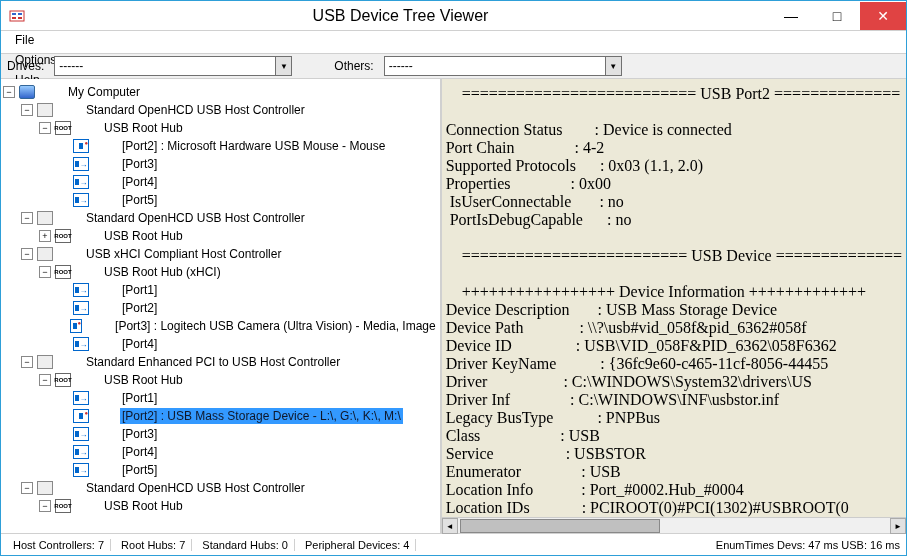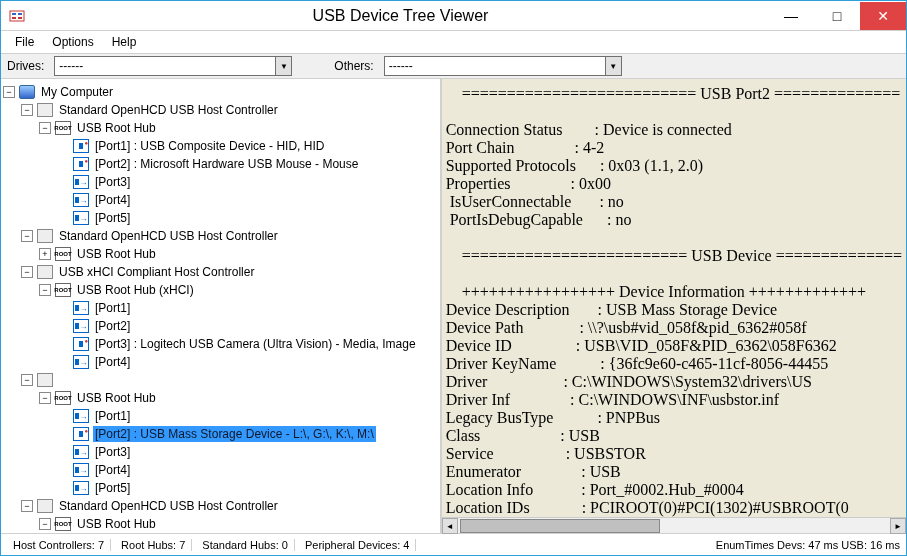--- a/index.html
+++ b/index.html
@@ -4,21 +4,21 @@
 <style>
 * { box-sizing: border-box; margin: 0; padding: 0; }
 body { font-family: "Segoe UI", Tahoma, sans-serif; font-size: 12px; background: #fff; width: 907px; height: 556px; overflow: hidden; border: 1px solid #2e9fd8; }
 .titlebar { height: 30px; background: #fff; display: flex; align-items: center; border-bottom: 1px solid #d0d0d0; }
 .titlebar-icon { width: 16px; height: 16px; margin: 0 8px; }
 .titlebar-title { flex: 1; text-align: center; font-size: 16px; color: #000; }
 .win-btns { display: flex; }
 .win-btn { width: 46px; height: 28px; display: flex; align-items: center; justify-content: center; font-size: 14px; }
 .win-btn.close { background: #e04343; color: #fff; }
 .win-btn.min, .win-btn.max { color: #000; }
-.menubar { height: 22px; display: flex; align-items: center; padding: 0 6px; gap: 2px; }
+.menubar { height: 22px; display: flex; align-items: flex-start; padding: 0 6px; gap: 2px; flex-direction: column; }
 .menu-item { padding: 2px 8px; cursor: default; }
 .toolbar { height: 26px; display: flex; align-items: center; padding: 0 6px; gap: 6px; border-top: 1px solid #d0d0d0; border-bottom: 1px solid #d0d0d0; background: #f0f0f0; }
 .toolbar label { margin-right: 4px; }
 .combo { display: flex; align-items: center; border: 1px solid #707070; background: #fff; height: 20px; }
 .combo-text { padding: 0 4px; min-width: 20px; }
 .combo-btn { width: 16px; height: 18px; background: #e1e1e1; border-left: 1px solid #707070; display: flex; align-items: center; justify-content: center; font-size: 8px; }
 .combo.drives .combo-text { width: 220px; }
 .combo.others .combo-text { width: 220px; }
 .main { display: flex; height: 454px; }
 .tree-pane { width: 442px; border-right: 2px solid #d0d0d0; overflow: auto; background: #fff; padding: 4px 2px; }
@@ -36,21 +36,21 @@
 .ticon.computer { background: linear-gradient(#9cf,#36c); border: 1px solid #369; border-radius: 2px; }
 .ticon.controller { background: #eee; border: 1px solid #888; }
 .ticon.roothub { background: #fff; border: 1px solid #666; font-size: 6px; }
 .ticon.roothub::after { content: "ROOT"; }
 .ticon.port-empty { background: #fff; border: 1px solid #06c; }
 .ticon.port-empty::before { content: ""; width: 4px; height: 6px; background: #06c; margin-right: 1px; }
 .ticon.port-empty::after { content: "→"; color: #06c; font-size: 8px; }
 .ticon.port-dev { background: #fff; border: 1px solid #06c; position: relative; }
 .ticon.port-dev::before { content: ""; width: 4px; height: 6px; background: #06c; margin-right: 1px; }
 .ticon.port-dev::after { content: "●"; color: #c33; font-size: 6px; position: absolute; right: 0px; top: 0px; }
-.tlabel { padding: 1px 2px; }
+.tlabel { padding: 1px 2px; margin-left: 27px; }
 .tlabel.sel { background: #3399ff; color: #0f172a; }
 .scrollbar-h { height: 16px; background: #f0f0f0; border-top: 1px solid #ccc; display: flex; }
 .sb-btn { width: 16px; height: 16px; background: #e1e1e1; border: 1px solid #aaa; display: flex; align-items: center; justify-content: center; font-size: 8px; }
 .sb-track { flex: 1; background: #f0f0f0; position: relative; }
 .sb-thumb { position: absolute; height: 14px; top: 1px; background: #c0c0c0; border: 1px solid #888; }
 .detail-wrap { height: 438px; overflow: hidden; }
 </style>
 </head>
 <body>
 
@@ -113,27 +113,20 @@
                 <div class="node">
                     <span class="expander">−</span>
                     <span class="ticon roothub"></span>
                     <span class="tlabel">USB Root Hub</span>
                   </div>
                 <ul>
                   <li>
                       <div class="node">
                         <span class="expander blank"></span>
                         <span class="ticon port-dev"></span>
-                        <span class="tlabel">[Port1] : USB Composite Device - HID, HID</span>
-                      </div>
-                    </li>
-                  <li>
-                      <div class="node">
-                        <span class="expander blank"></span>
-                        <span class="ticon port-dev"></span>
                         <span class="tlabel">[Port2] : Microsoft Hardware USB Mouse - Mouse</span>
                       </div>
                     </li>
                   <li>
                       <div class="node">
                         <span class="expander blank"></span>
                         <span class="ticon port-empty"></span>
                         <span class="tlabel">[Port3]</span>
                       </div>
                     </li>
@@ -214,20 +207,21 @@
                       </div>
                     </li>
                 </ul>
               </li>
             </ul>
           </li>
           <li>
             <div class="node">
                 <span class="expander">−</span>
                 <span class="ticon controller"></span>
+                <span class="tlabel">Standard Enhanced PCI to USB Host Controller</span>
               </div>
             <ul>
               <li>
                 <div class="node">
                     <span class="expander">−</span>
                     <span class="ticon roothub"></span>
                     <span class="tlabel">USB Root Hub</span>
                   </div>
                 <ul>
                   <li>

